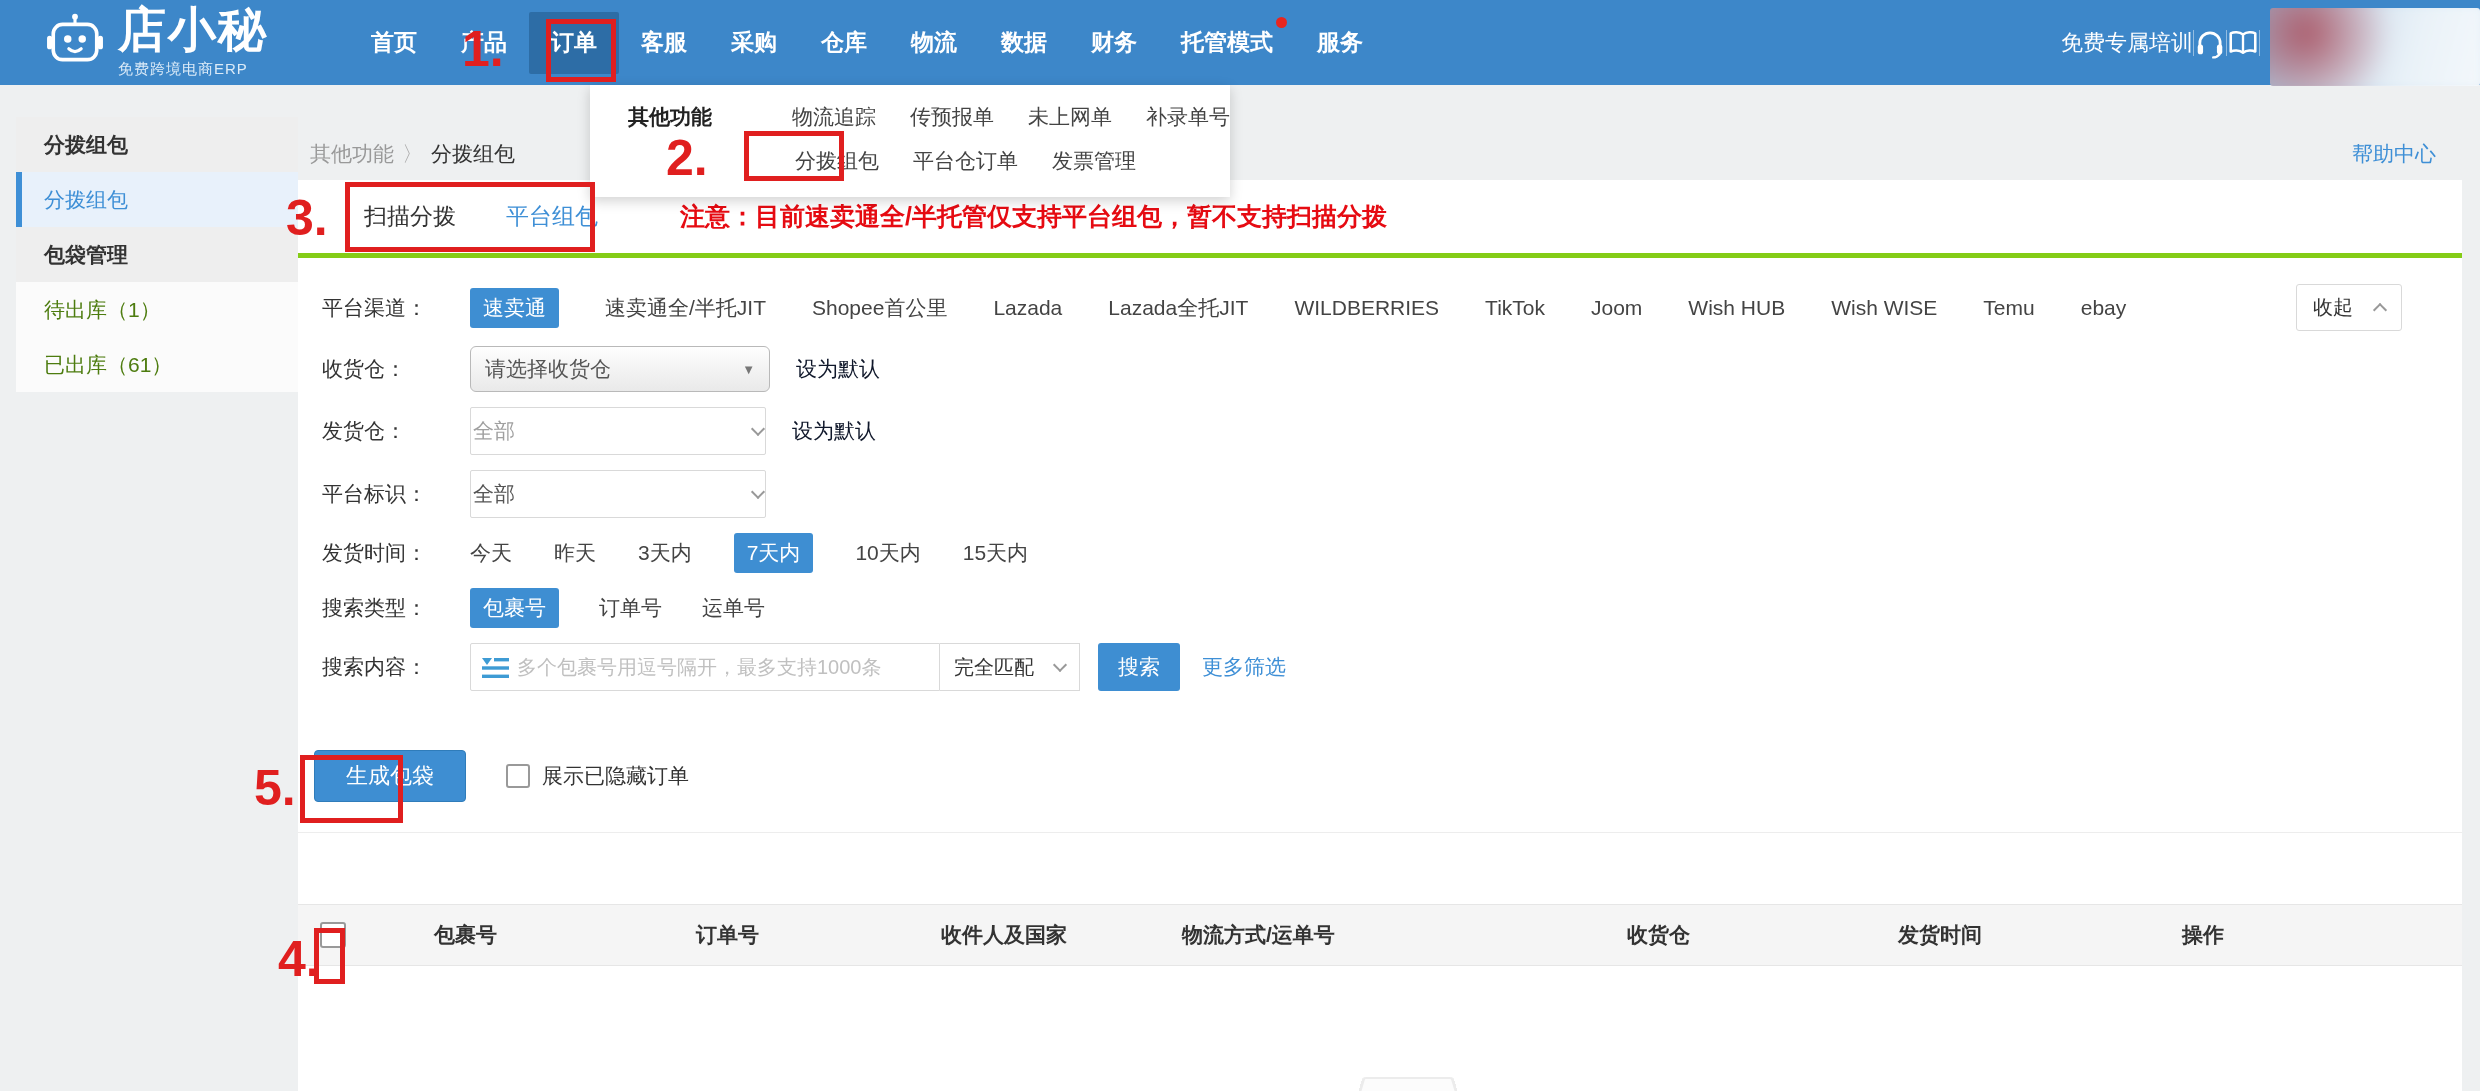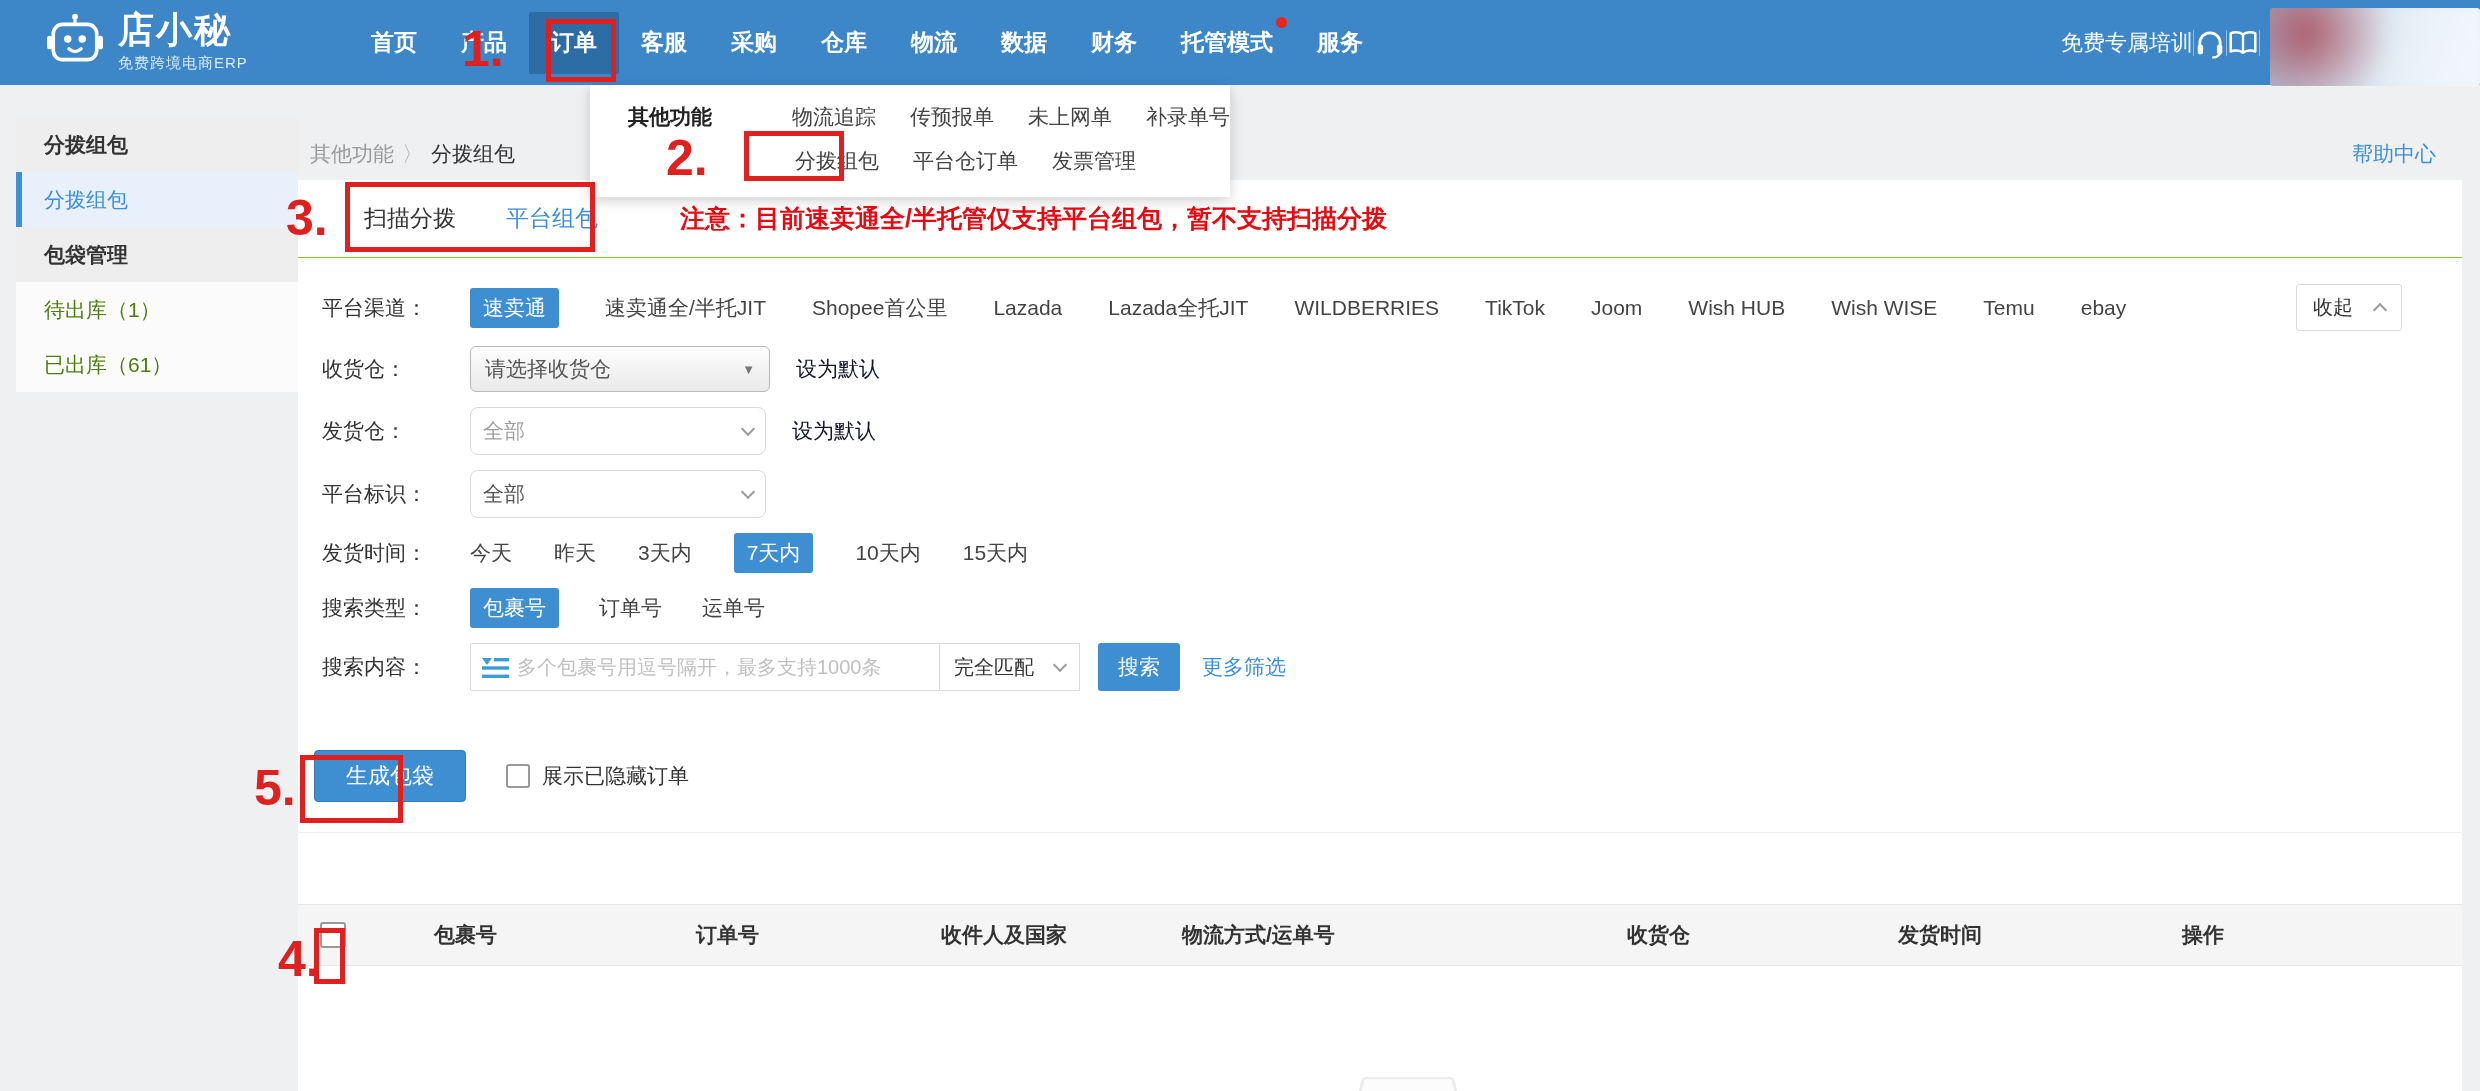--- a/index.html
+++ b/index.html
@@ -4,21 +4,21 @@
 <style>
   * { margin:0; padding:0; box-sizing:border-box; }
   html,body { width:2480px; height:1091px; }
   body {
     position:relative; overflow:hidden; background:#eef0f1;
     font-family:"Liberation Sans","DejaVu Sans",sans-serif; color:#333;
   }
   
   .navbar { position:relative; height:85px; background:#3d87c9; display:flex; align-items:center; z-index:40; }
   .logo { width:349px; display:flex; align-items:center; padding-left:46px; gap:14px; cursor:pointer; }
-  .logo-text-main { color:#fff; font-size:36px; font-weight:bold; letter-spacing:2px; line-height:1; }
+  .logo-text-main { color:#fff; font-size:48px; font-weight:bold; letter-spacing:2px; line-height:1; }
   .logo-text-sub { color:#dcebf8; font-size:15px; margin-top:6px; letter-spacing:1px; }
   .nav-menu { display:flex; align-items:center; height:85px; }
   .nav-item { height:85px; display:flex; align-items:center; padding:0 22px; color:#fff; font-size:23px; font-weight:bold; cursor:pointer; position:relative; }
   .nav-item.active { height:62px; background:#2d6da6; border-radius:2px; }
   .nav-dot { position:absolute; top:17px; right:8px; width:11px; height:11px; border-radius:50%; background:#e8261f; }
   .nav-right { margin-left:auto; display:flex; align-items:center; }
   .nav-training { color:#fff; font-size:22px; cursor:pointer; white-space:nowrap; }
   .nav-divider { width:1px; height:26px; background:rgba(255,255,255,.45); }
   .nav-icon { display:flex; align-items:center; cursor:pointer; }
   .blur-box { position:relative; width:210px; height:78px; margin-left:10px; overflow:hidden; border-radius:3px; align-self:flex-start; margin-top:8px; }
@@ -41,39 +41,39 @@
   .side-item { color:#4d7c0f; cursor:pointer; }
   .side-item.active { background:#e8f1fb; color:#3e8fd6; border-left:6px solid #3e8fd6; padding-left:22px; }
   .main { flex:1; display:flex; flex-direction:column; }
   .breadcrumb-row { height:63px; display:flex; align-items:center; padding:10px 26px 0 12px; font-size:21px; }
   .bc-parent { color:#999; cursor:pointer; }
   .bc-sep { color:#aaa; margin:0 8px; }
   .bc-current { color:#333; }
   .help-link { margin-left:auto; color:#3e8fd6; cursor:pointer; }
   .panel { background:#fff; height:911px; display:flex; flex-direction:column; position:relative; }
   
-  .tabs-row { height:78px; display:flex; align-items:center; border-bottom:1px solid #84cc16; padding-left:66px; flex:none; }
+  .tabs-row { height:78px; display:flex; align-items:center; border-bottom:5px solid #84cc16; padding-left:66px; flex:none; }
   .tab { font-size:23px; cursor:pointer; margin-right:50px; }
   .tab-scan { color:#333; }
   .tab-platform { color:#3e8fd6; }
   .notice { margin-left:32px; color:#e60b12; font-size:25px; font-weight:bold; }
   
   .filter-section { padding:26px 60px 0 24px; flex:none; }
   .f-row { display:flex; align-items:center; margin-bottom:15px; }
   .f-label { width:148px; font-size:21px; color:#333; flex:none; }
   .chips { display:flex; align-items:center; flex-wrap:nowrap; flex:1; }
   .chip { font-size:21px; color:#444; margin-right:46px; cursor:pointer; white-space:nowrap; }
   .chip.selected { background:#3e8ed2; color:#fff; padding:6px 13px; border-radius:3px; }
   .collapse-btn { margin-left:auto; border:1px solid #d9d9d9; background:#fff; border-radius:3px; padding:9px 16px; font-size:20px; color:#333; display:flex; align-items:center; gap:22px; cursor:pointer; }
   .chev { display:inline-block; width:10px; height:10px; border-right:2px solid #999; border-bottom:2px solid #999; }
   .chev-down { transform:rotate(45deg); margin-top:-5px; }
   .chev-up { transform:rotate(225deg); margin-top:5px; }
   .select-native { width:300px; height:46px; border:1px solid #b9b9b9; border-radius:6px; background:linear-gradient(#fefefe,#e9e9e9); display:flex; align-items:center; justify-content:space-between; padding:0 14px; font-size:21px; color:#555; cursor:pointer; }
   .select-tri { font-size:13px; color:#777; }
-  .select-flat { width:296px; height:48px; border:1px solid #d9d9d9; border-radius:8px; background:#fff; display:flex; align-items:center; justify-content:space-between; padding:0 12px; font-size:21px; cursor:pointer; }
+  .select-flat { width:296px; height:48px; border:1px solid #d9d9d9; border-radius:2px; background:#fff; display:flex; align-items:center; justify-content:space-between; padding:0 2px; font-size:21px; cursor:pointer; }
   .val-gray { color:#a0a0a0; }
   .val-dark { color:#555; }
   .set-default { margin-left:26px; color:#0f172a; font-size:21px; cursor:pointer; }
   .search-wrap { display:flex; align-items:center; }
   .search-box { position:relative; width:470px; height:48px; }
   .search-box input { width:100%; height:100%; border:1px solid #d9d9d9; border-radius:2px 0 0 2px; padding:0 10px 0 46px; font-size:20px; color:#555; outline:none; font-family:inherit; }
   .search-box input::placeholder { color:#c0c0c0; }
   .batch-icon { position:absolute; left:12px; top:14px; }
   .match-box { width:140px; height:48px; border:1px solid #d9d9d9; border-left:none; display:flex; align-items:center; justify-content:space-between; padding:0 14px; font-size:20px; color:#333; background:#fff; cursor:pointer; }
   .search-btn { margin-left:18px; width:82px; height:48px; background:#3e8ed2; color:#fff; font-size:21px; border:none; border-radius:3px; cursor:pointer; font-family:inherit; }

